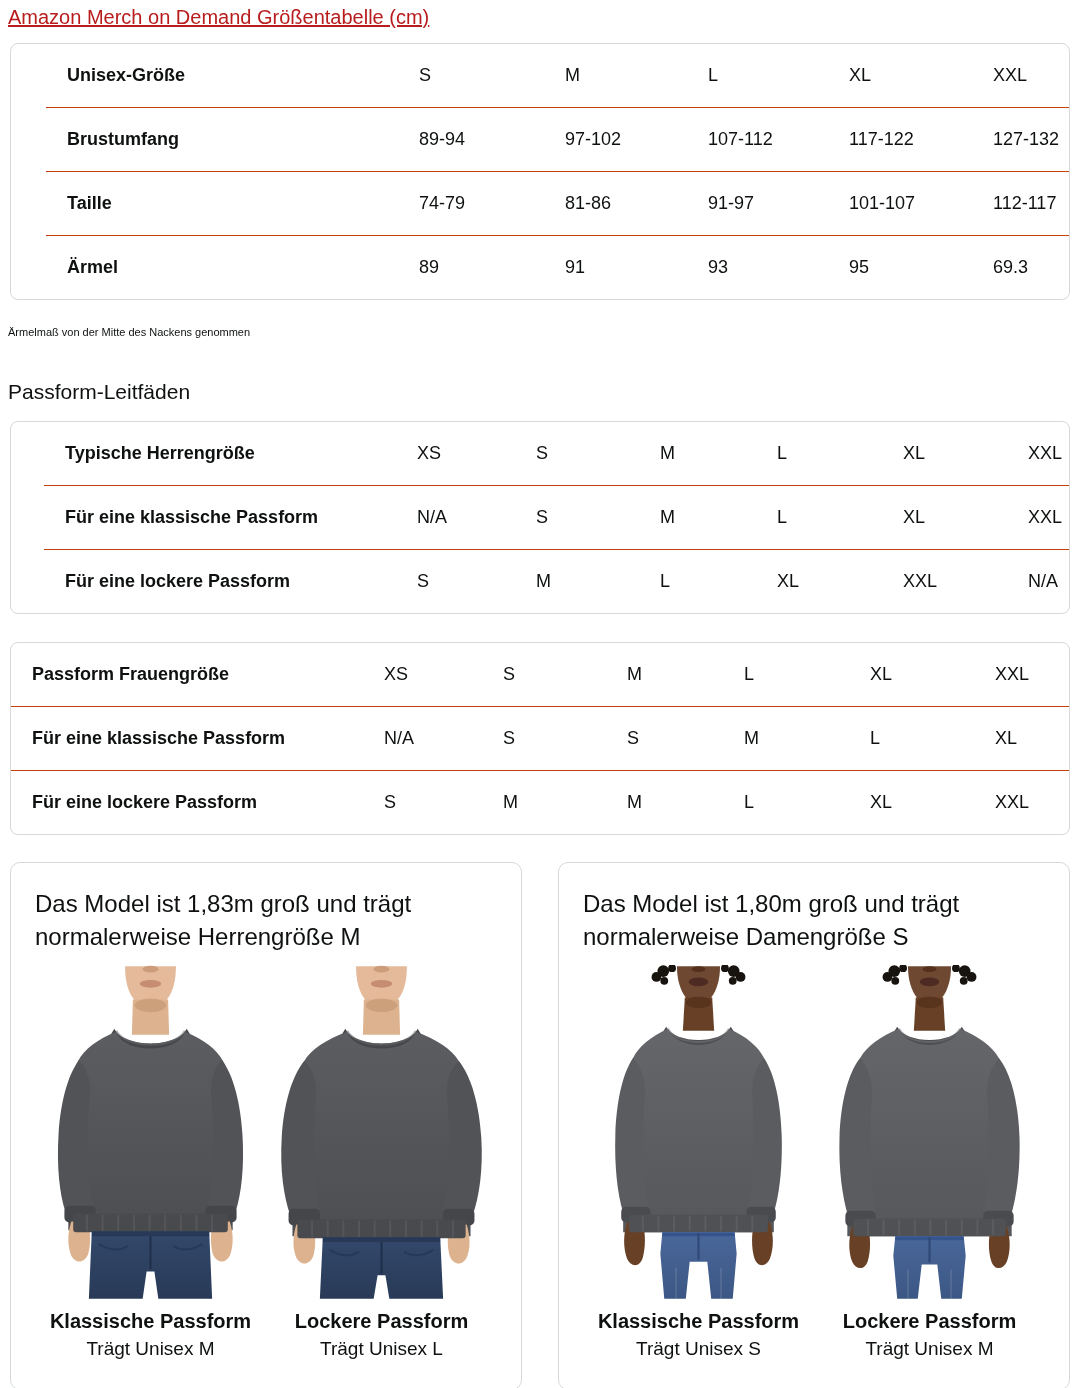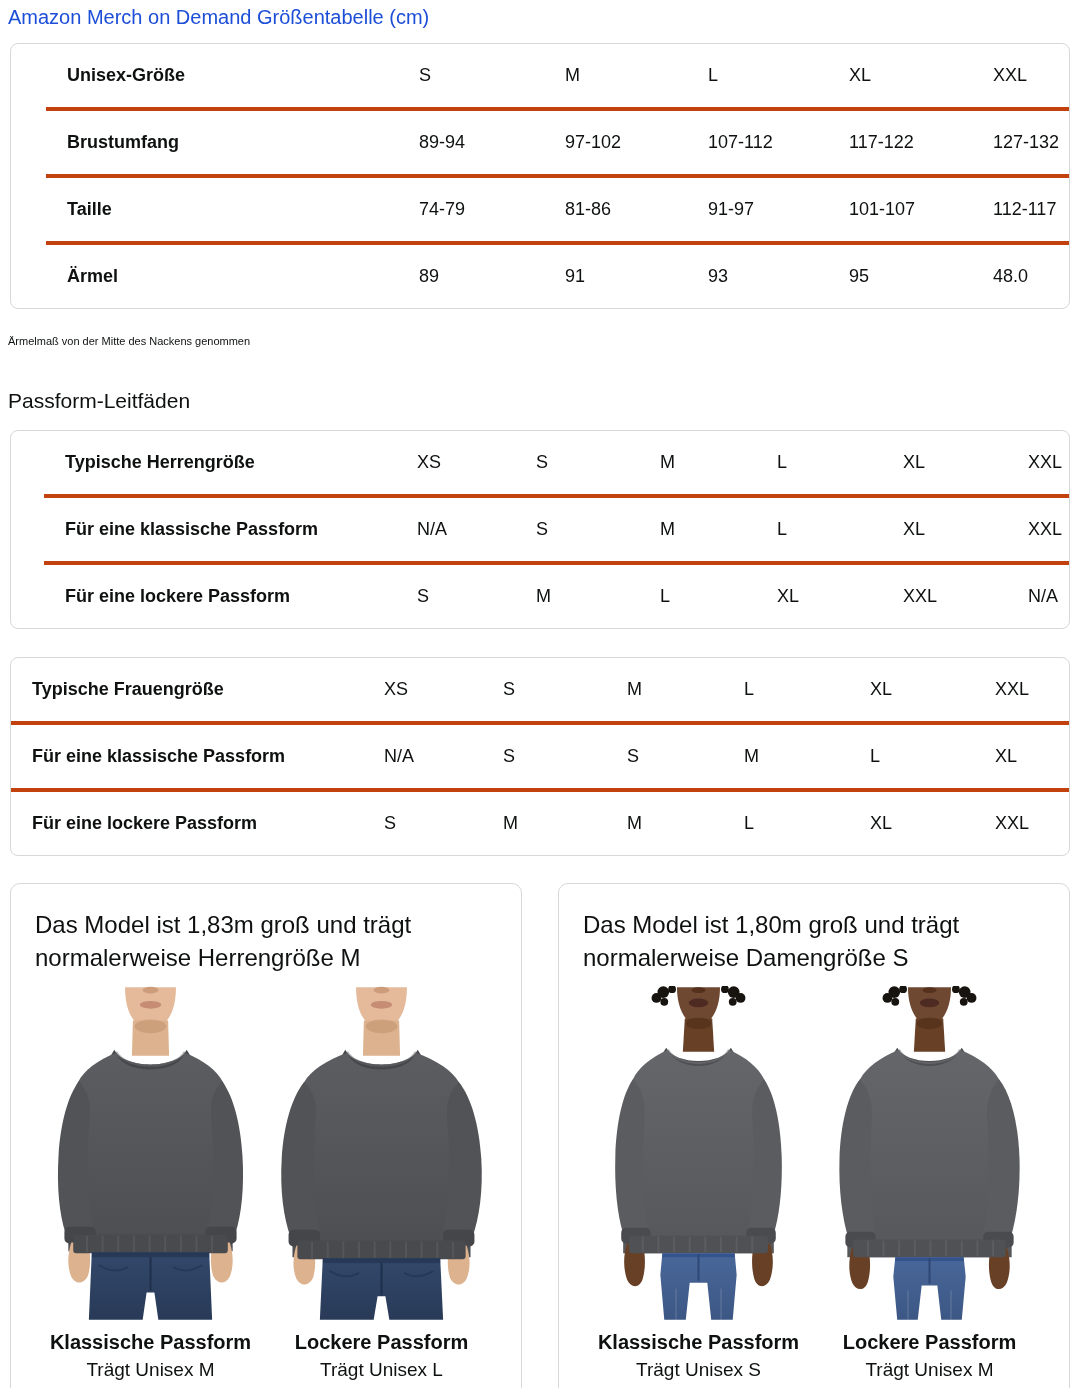--- a/index.html
+++ b/index.html
@@ -2,30 +2,30 @@
 <html><head>
 <meta charset="utf-8">
 <style>
   html,body{margin:0;padding:0;background:#fff;}
   body{
     width:1080px;height:1388px;overflow:hidden;
     font-family:"Liberation Sans","DejaVu Sans",sans-serif;
     color:#0f1111;-webkit-font-smoothing:antialiased;
   }
   .page-title{
-    font-size:20px;font-weight:400;margin:4px 0 0 8px;line-height:26px;color:#1d4ed8;
+    font-size:20px;font-weight:400;margin:4px 0 0 8px;line-height:26px;color:#b91c1c;text-decoration:underline;
   }
   .panel{
     margin:0 10px;border:1px solid #d5d9d9;border-radius:8px;background:#fff;
   }
   .panel.size{margin-top:13px;padding-left:35px;}
   .trow{
     display:grid;align-items:center;height:63px;
   }
-  .trow + .trow{border-top:4px solid #c2410c;}
+  .trow + .trow{border-top:1px solid #c2410c;}
   .size .trow{grid-template-columns:373px 146px 143px 141px 144px 1fr;}
   .fit .trow{grid-template-columns:373px 119px 124px 117px 126px 125px 1fr;}
   .tcell{font-size:18px;font-weight:400;white-space:nowrap;}
   .tcell.lbl{padding-left:21px;font-weight:700;}
   .note{font-size:11px;margin:21px 0 0 8px;line-height:22px;}
   .section-heading{font-size:21px;font-weight:400;margin:36px 0 8px 8px;line-height:26px;}
   .panel.fit1{margin-top:16px;padding-left:33px;}
   .panel.fit2{margin-top:28px;}
   .cards{display:flex;gap:36px;margin:27px 10px 0 10px;}
   .card{
@@ -70,21 +70,21 @@
       <div class="tcell">91-97</div>
       <div class="tcell">101-107</div>
       <div class="tcell">112-117</div>
     </div>
     <div class="trow">
       <div class="tcell lbl">Ärmel</div>
       <div class="tcell">89</div>
       <div class="tcell">91</div>
       <div class="tcell">93</div>
       <div class="tcell">95</div>
-      <div class="tcell">48.0</div>
+      <div class="tcell">69.3</div>
     </div>
   </div>
 
   <p class="note">Ärmelmaß von der Mitte des Nackens genommen</p>
 
   <h2 class="section-heading">Passform-Leitfäden</h2>
 
   <div class="panel fit fit1">
     <div class="trow">
       <div class="tcell lbl">Typische Herrengröße</div>
@@ -110,21 +110,21 @@
       <div class="tcell">M</div>
       <div class="tcell">L</div>
       <div class="tcell">XL</div>
       <div class="tcell">XXL</div>
       <div class="tcell">N/A</div>
     </div>
   </div>
 
   <div class="panel fit fit2">
     <div class="trow">
-      <div class="tcell lbl">Typische Frauengröße</div>
+      <div class="tcell lbl">Passform Frauengröße</div>
       <div class="tcell">XS</div>
       <div class="tcell">S</div>
       <div class="tcell">M</div>
       <div class="tcell">L</div>
       <div class="tcell">XL</div>
       <div class="tcell">XXL</div>
     </div>
     <div class="trow">
       <div class="tcell lbl">Für eine klassische Passform</div>
       <div class="tcell">N/A</div>

